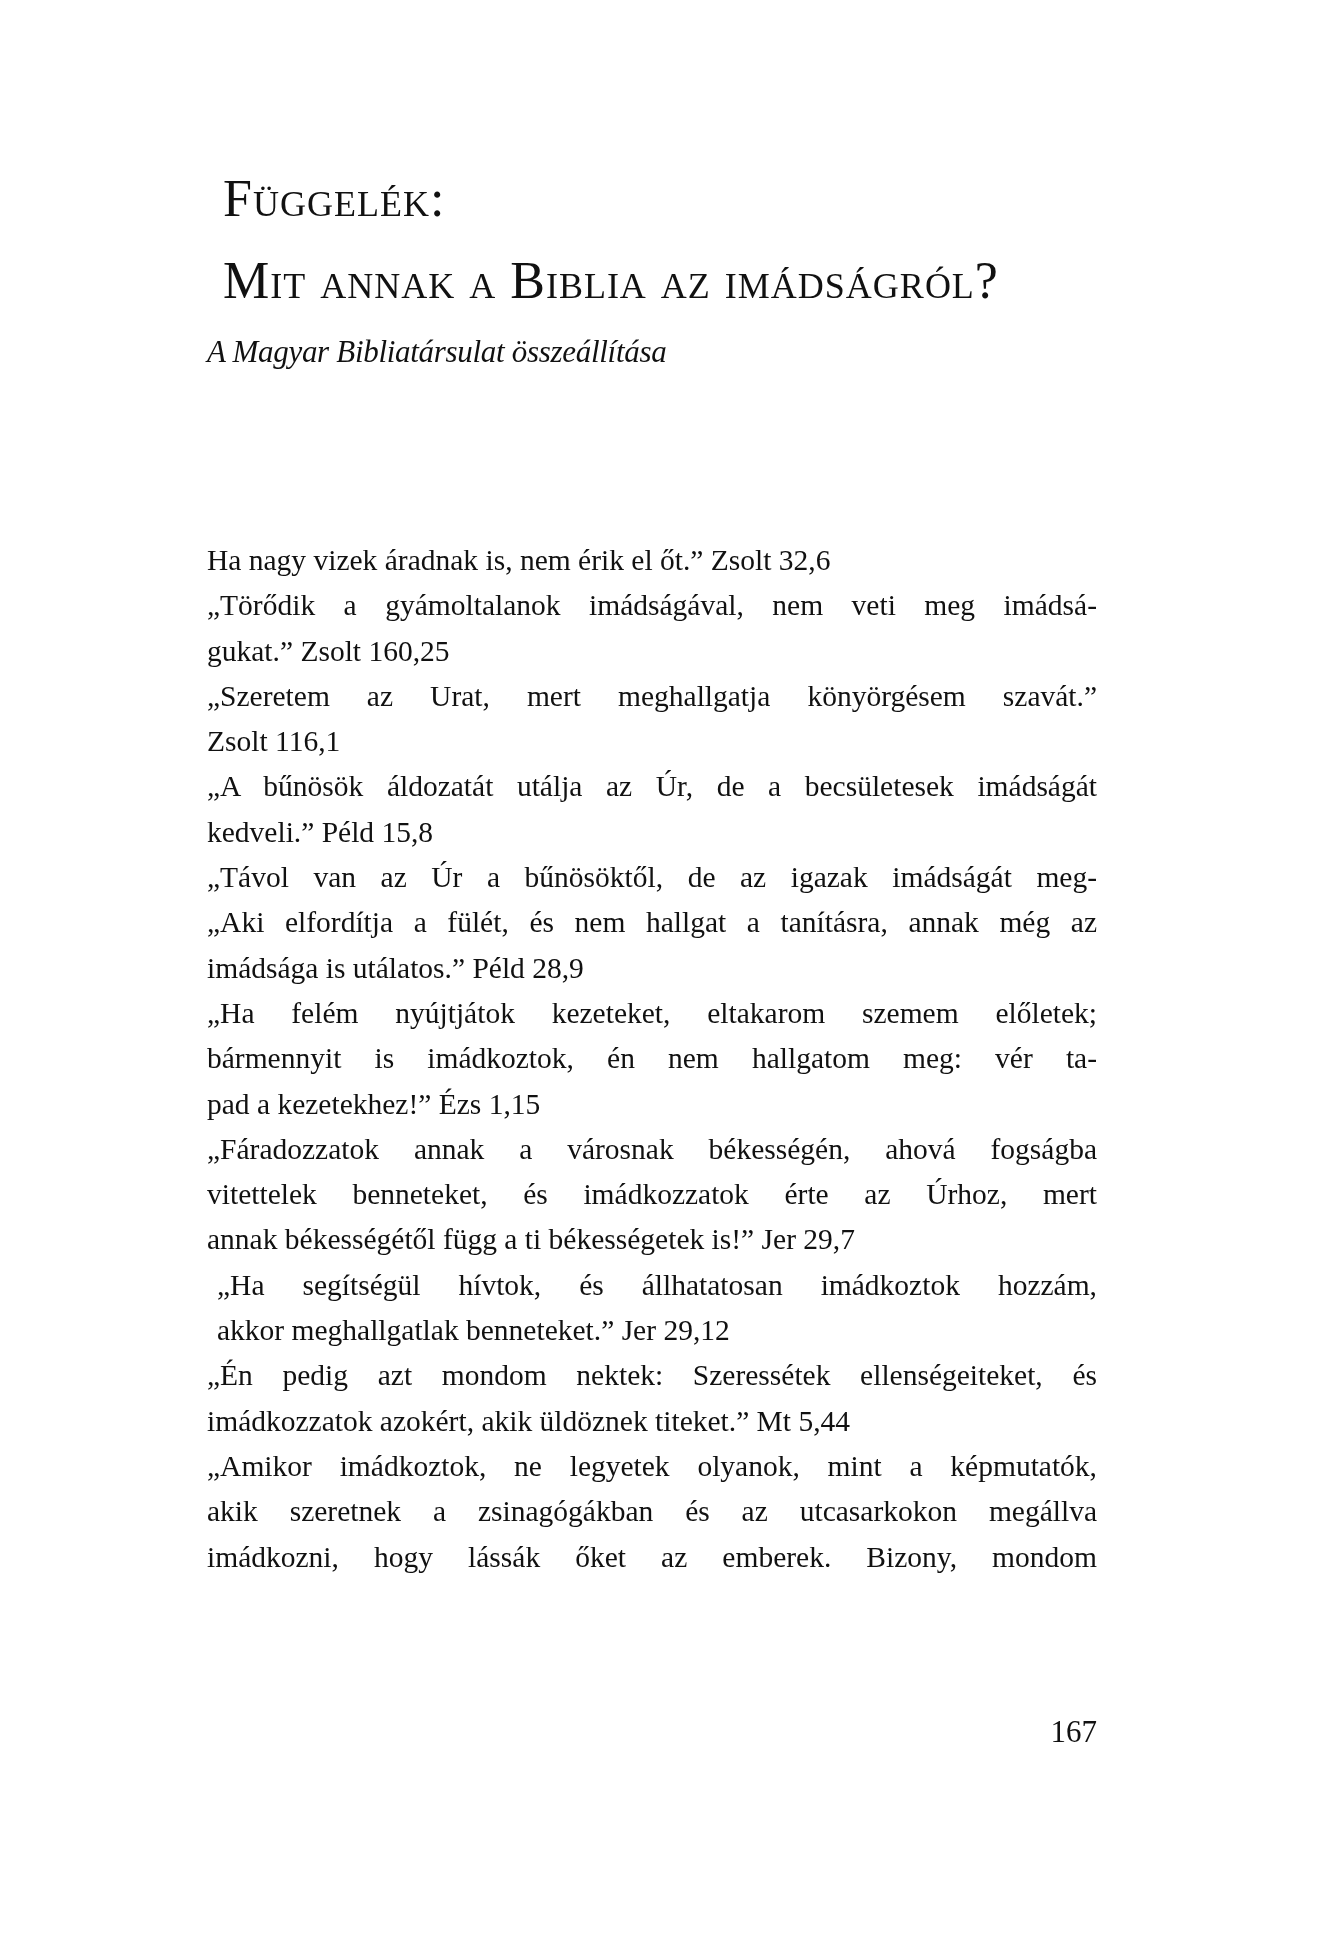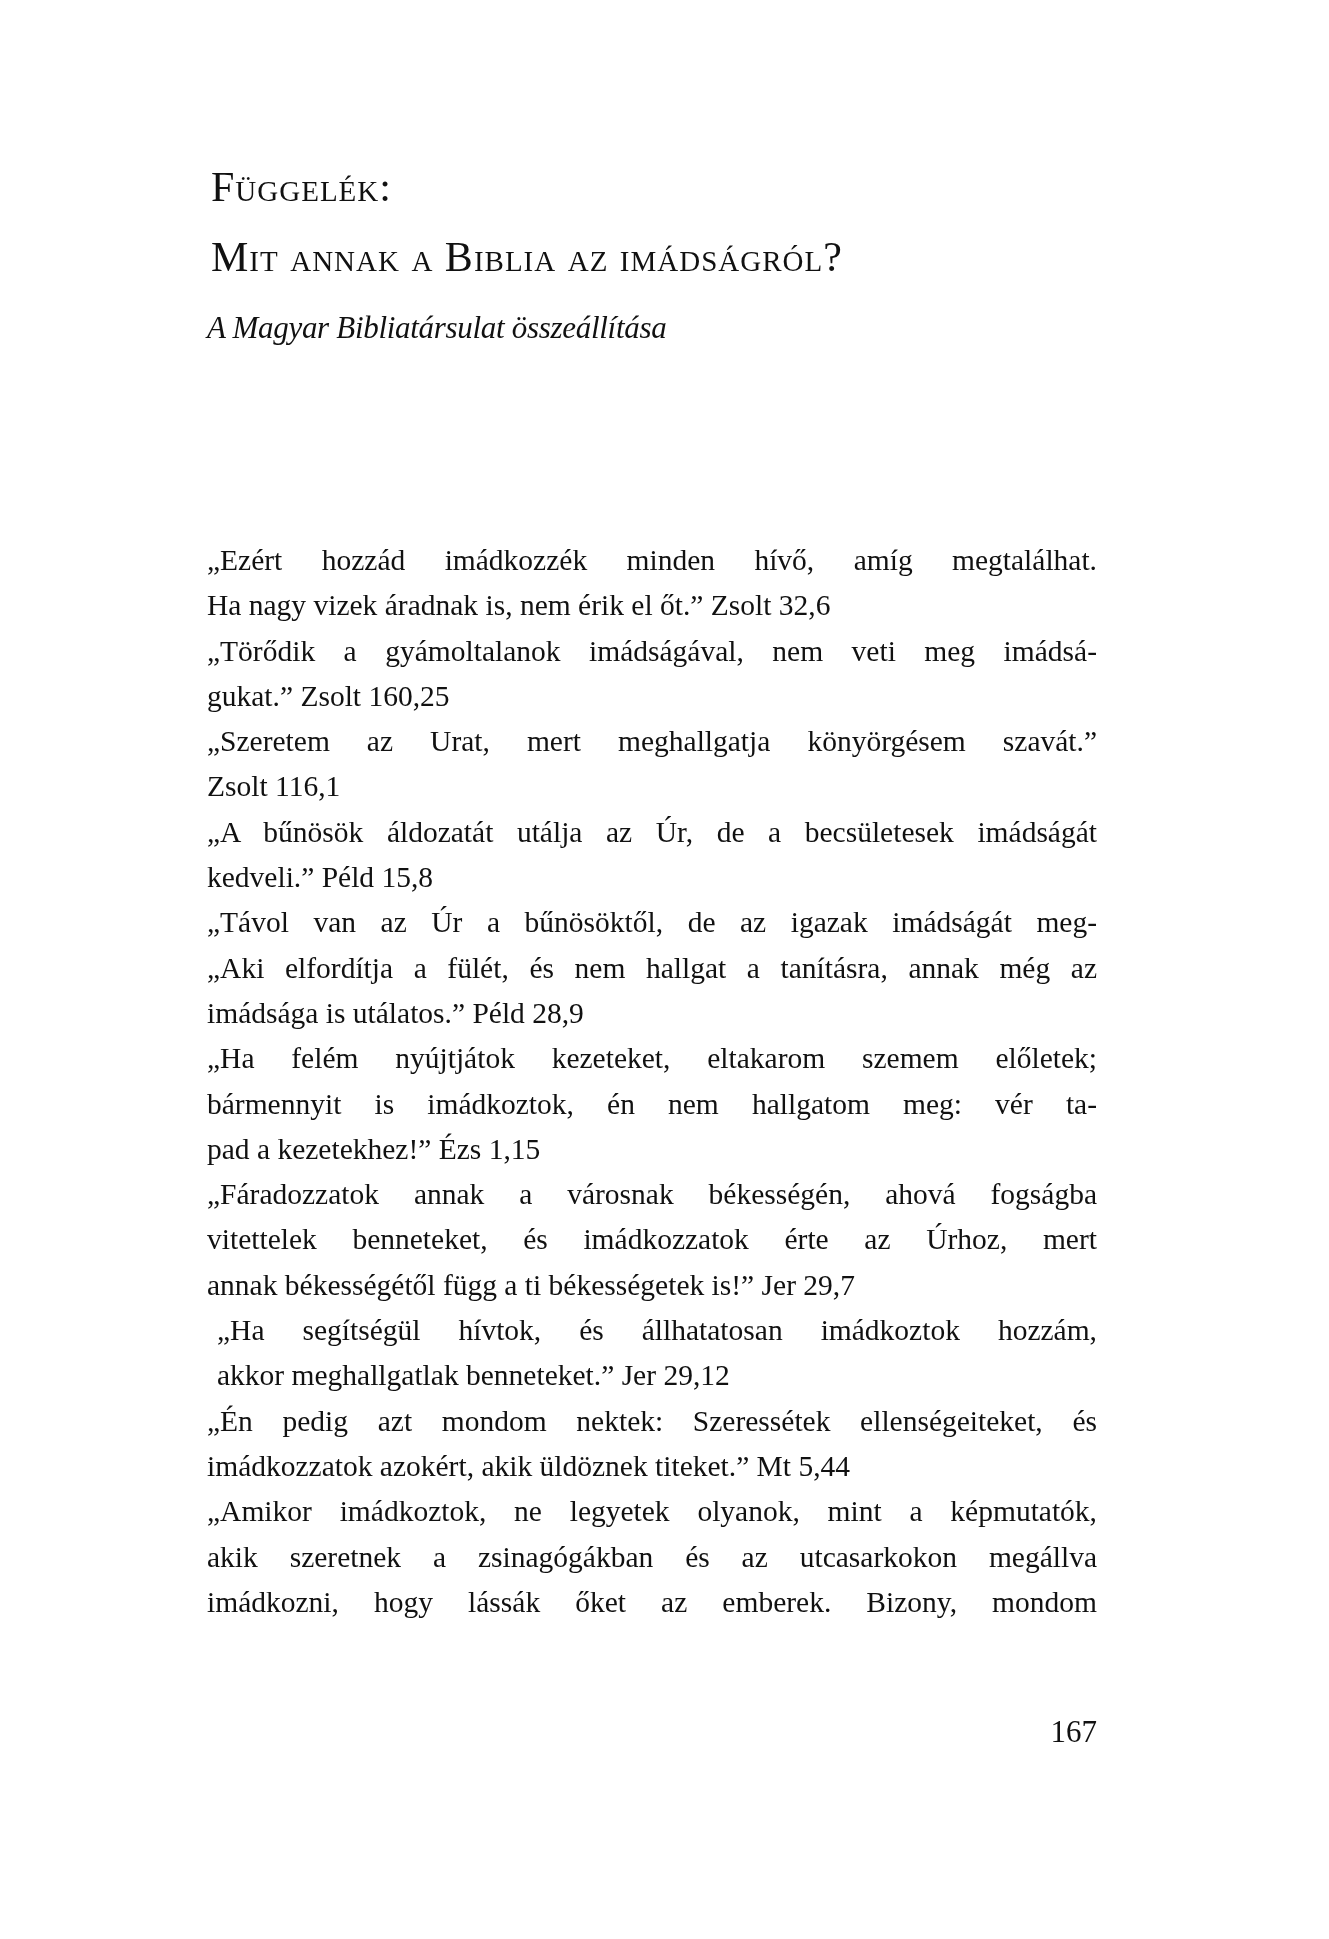--- a/index.html
+++ b/index.html
@@ -23,24 +23,24 @@
       background: #ffffff;
     }
     .heading {
       position: absolute;
       left: 207px;
       top: 150px;
       width: 900px;
     }
     .title-line {
       font-variant: small-caps;
-      font-size: 42px;
+      font-size: 52px;
       line-height: 66px;
       letter-spacing: 1px;
-      margin: 4px;
+      margin: 16px;
       font-weight: normal;
       white-space: nowrap;
       color: #111;
     }
     .subtitle {
       font-style: italic;
       font-size: 31px;
       line-height: 40px;
       margin: 18px 0 4px 0;
       color: #111;
@@ -93,21 +93,20 @@
 
   <div class="heading">
     <h1 class="title-line">Függelék:</h1>
     <h1 class="title-line">Mit annak a Biblia az imádságról?</h1>
     <p class="subtitle">A Magyar Bibliatársulat összeállítása</p>
   </div>
 
   <div class="body-text">
 
     <p class="entry">
-      <span class="line full">„Ezért hozzád imádkozzék minden hívő, amíg megtalálhat.</span>
       <span class="line cont">Ha nagy vizek áradnak is, nem érik el őt.” Zsolt 32,6</span>
     </p>
 
     <p class="entry">
       <span class="line full">„Törődik a gyámoltalanok imádságával, nem veti meg imádsá-</span>
       <span class="line cont">gukat.” Zsolt 160,25</span>
     </p>
 
     <p class="entry">
       <span class="line full">„Szeretem az Urat, mert meghallgatja könyörgésem szavát.”</span>

